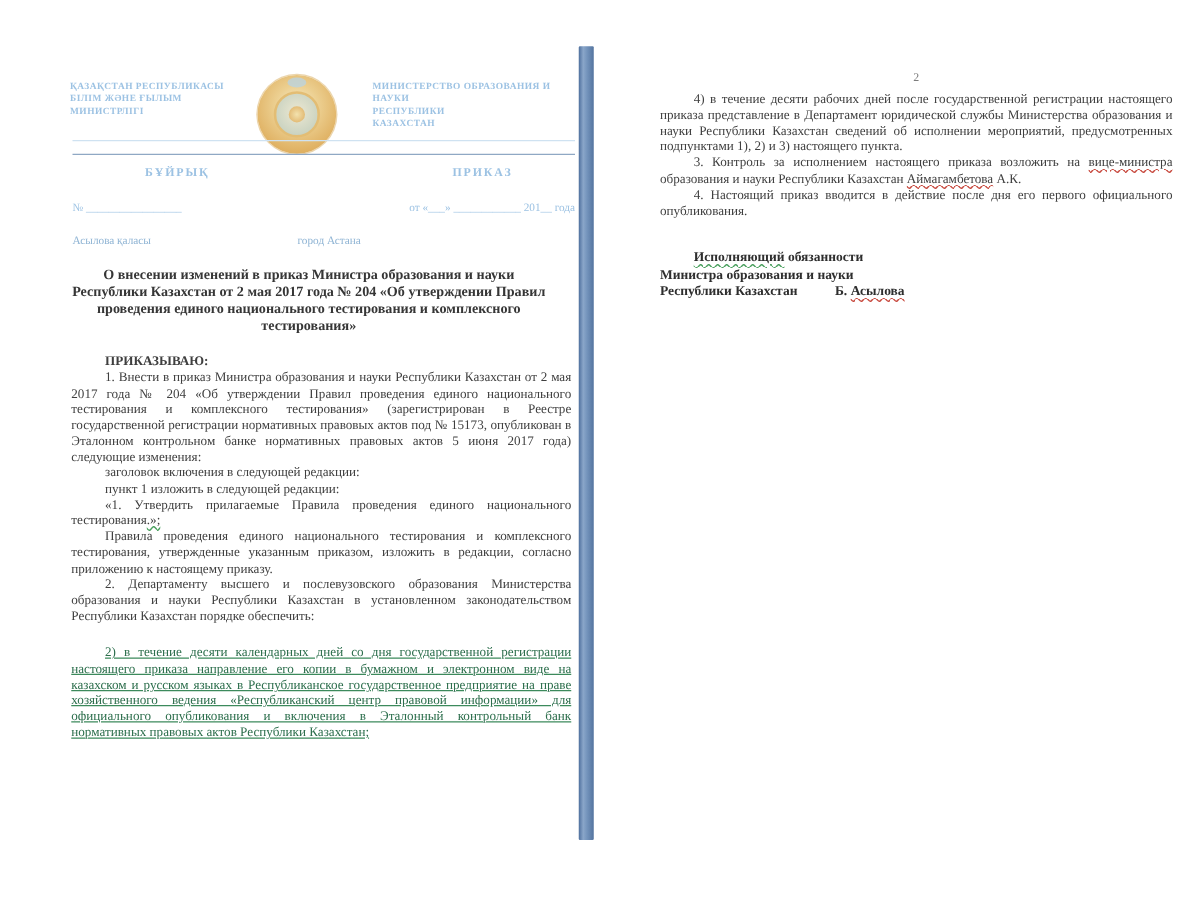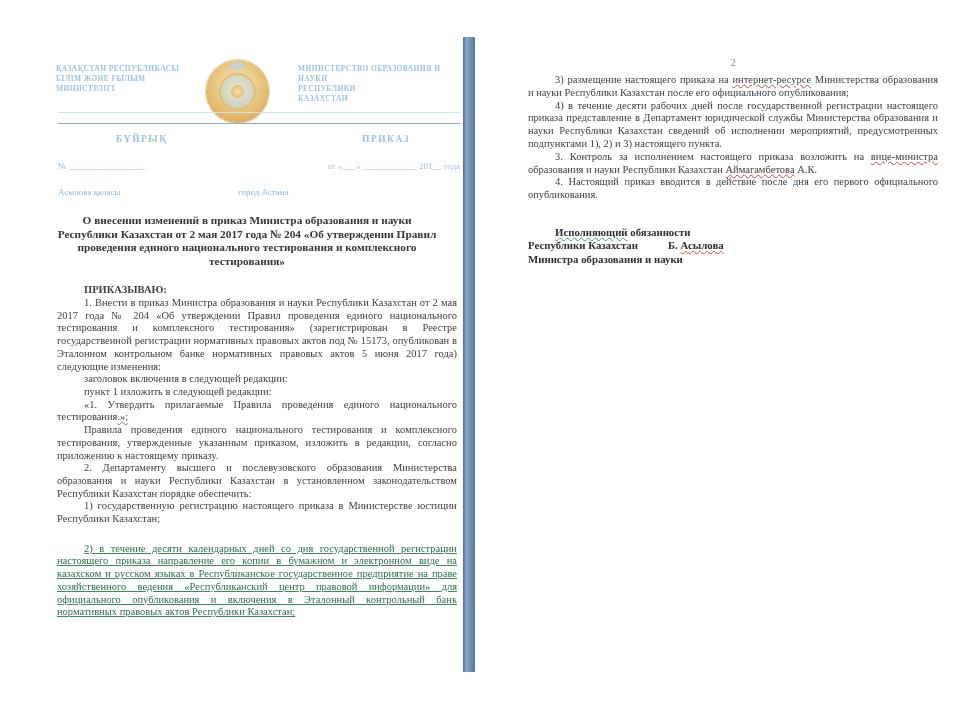--- a/index.html
+++ b/index.html
@@ -119,34 +119,32 @@
 тестирования»</div>
 
   <div class="body-col">
     <p class="para b">ПРИКАЗЫВАЮ:</p>
     <p class="para">1. Внести в приказ Министра образования и науки Республики Казахстан от 2 мая 2017 года № 204 «Об утверждении Правил проведения единого национального тестирования и комплексного тестирования» (зарегистрирован в Реестре государственной регистрации нормативных правовых актов под № 15173, опубликован в Эталонном контрольном банке нормативных правовых актов 5 июня 2017 года) следующие изменения:</p>
     <p class="para">заголовок включения в следующей редакции:</p>
     <p class="para">пункт 1 изложить в следующей редакции:</p>
     <p class="para"><span>«1. Утвердить прилагаемые Правила проведения единого национального тестирования</span><span class="gsq">.»;</span></p>
     <p class="para">Правила проведения единого национального тестирования и комплексного тестирования, утвержденные указанным приказом, изложить в редакции, согласно приложению к настоящему приказу.</p>
     <p class="para">2. Департаменту высшего и послевузовского образования Министерства образования и науки Республики Казахстан в установленном законодательством Республики Казахстан порядке обеспечить:</p>
-    <p class="para">1) государственную регистрацию настоящего приказа в Министерстве юстиции Республики Казахстан;</p>
     <p class="para ins">2) в течение десяти календарных дней со дня государственной регистрации настоящего приказа направление его копии в бумажном и электронном виде на казахском и русском языках в Республиканское государственное предприятие на праве хозяйственного ведения «Республиканский центр правовой информации» для официального опубликования и включения в Эталонный контрольный банк нормативных правовых актов Республики Казахстан;</p>
   </div>
 </div>
 
 <div class="page page-right">
 
   <div class="page-num">2</div>
 
   <div class="body-col-r">
-    <p class="para"><span>3) размещение настоящего приказа на </span><span class="rsq">интернет-ресурсе</span><span> Министерства образования и науки Республики Казахстан после его официального опубликования;</span></p>
     <p class="para">4) в течение десяти рабочих дней после государственной регистрации настоящего приказа представление в Департамент юридической службы Министерства образования и науки Республики Казахстан сведений об исполнении мероприятий, предусмотренных подпунктами 1), 2) и 3) настоящего пункта.</p>
     <p class="para"><span>3. Контроль за исполнением настоящего приказа возложить на </span><span class="rsq">вице-министра</span><span> образования и науки Республики Казахстан </span><span class="rsq">Аймагамбетова</span><span> А.К.</span></p>
     <p class="para">4. Настоящий приказ вводится в действие после дня его первого официального опубликования.</p>
   </div>
 
   <div class="sig-block">
     <div class="sig-line1"><span class="gsq">Исполняющий</span><span> обязанности</span></div>
+    <div>Министра образования и науки</div>
     <div><span>Республики Казахстан</span><span class="sig-name"><span>Б. </span><span class="rsq">Асылова</span></span></div>
-    <div>Министра образования и науки</div>
   </div>
 </div>
 
 </body></html>

